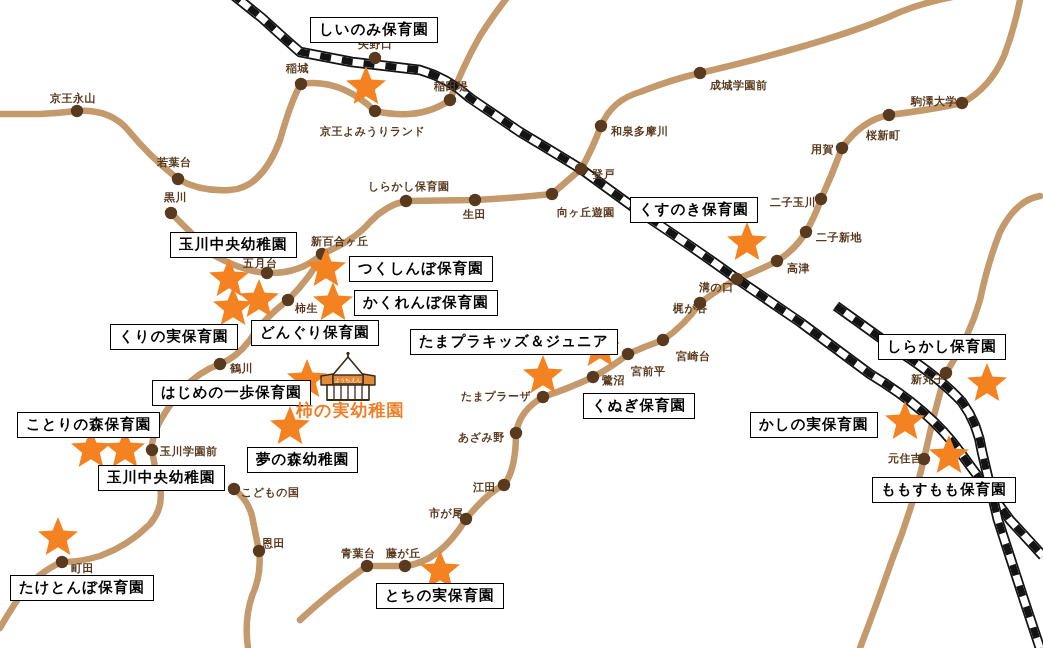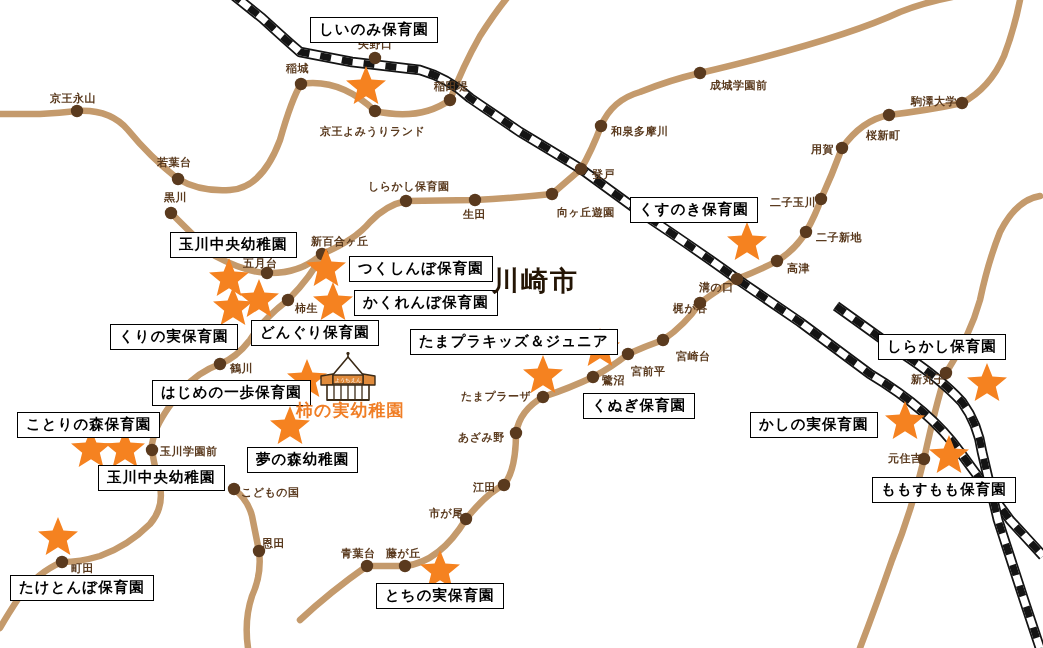--- a/index.html
+++ b/index.html
@@ -242,21 +242,20 @@
       <div class="facility-box" style="left: 17px; top: 403px; margin-top: 9px;">ことりの森保育園</div>
       <div class="facility-box" style="left: 583px; top: 393px;">くぬぎ保育園</div>
       <div class="facility-box" style="left: 750px; top: 412px;">かしの実保育園</div>
       <div class="facility-box" style="left: 247px; top: 447px;">夢の森幼稚園</div>
       <div class="facility-box" style="left: 98px; top: 465px;">玉川中央幼稚園</div>
       <div class="facility-box" style="left: 872px; top: 477px;">ももすもも保育園</div>
       <div class="facility-box" style="left: 10px; top: 575px;">たけとんぼ保育園</div>
       <div class="facility-box" style="left: 376px; top: 583px;">とちの実保育園</div>
     </div>
 
-  <div class="city-name" id="city-name" style="left: 492px; top: 263px;">川崎市</div>
 
   <div class="logo-mark" id="kg-logo" style="left: 317px; top: 352px;">
     <svg width="62" height="52" viewBox="0 0 62 52" xmlns="http://www.w3.org/2000/svg">
 
       <line x1="31" y1="1" x2="31" y2="12" stroke="#3b2a16" stroke-width="1.6"></line>
       <circle cx="31" cy="1.5" r="1.6" fill="#3b2a16"></circle>
 
       <path d="M31,5 L9,31 L53,31 Z" fill="#ffffff" stroke="#3b2a16" stroke-width="1.6" stroke-linejoin="round"></path>
 
       <path d="M4,24 L16,22 L16,33 L4,33 Z" fill="#e08b3c" stroke="#3b2a16" stroke-width="1.4" stroke-linejoin="round"></path>

